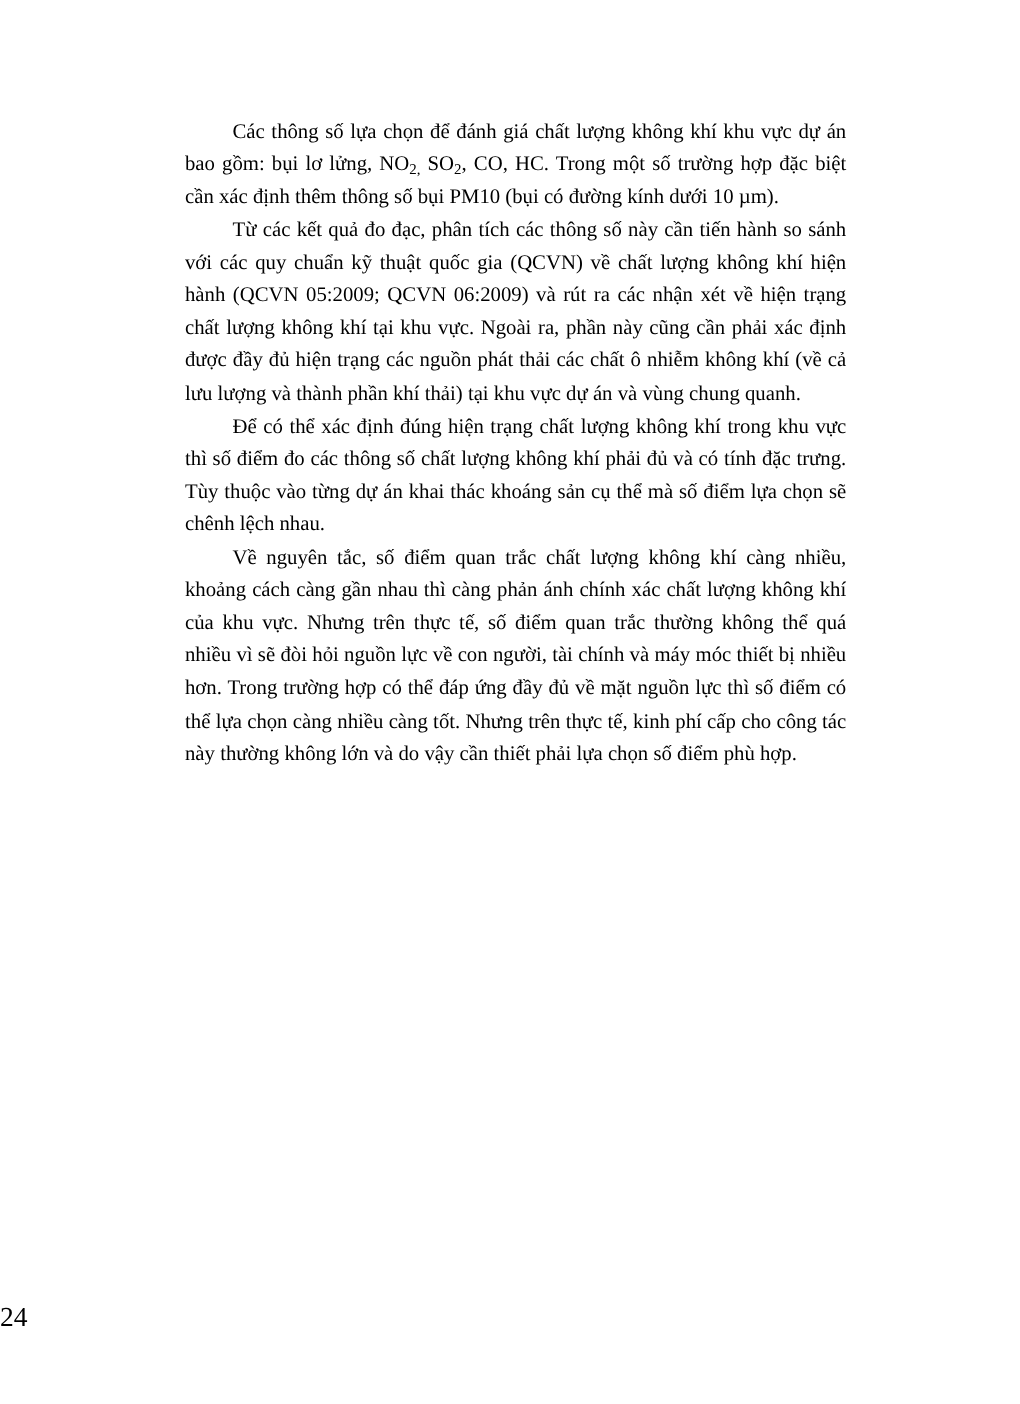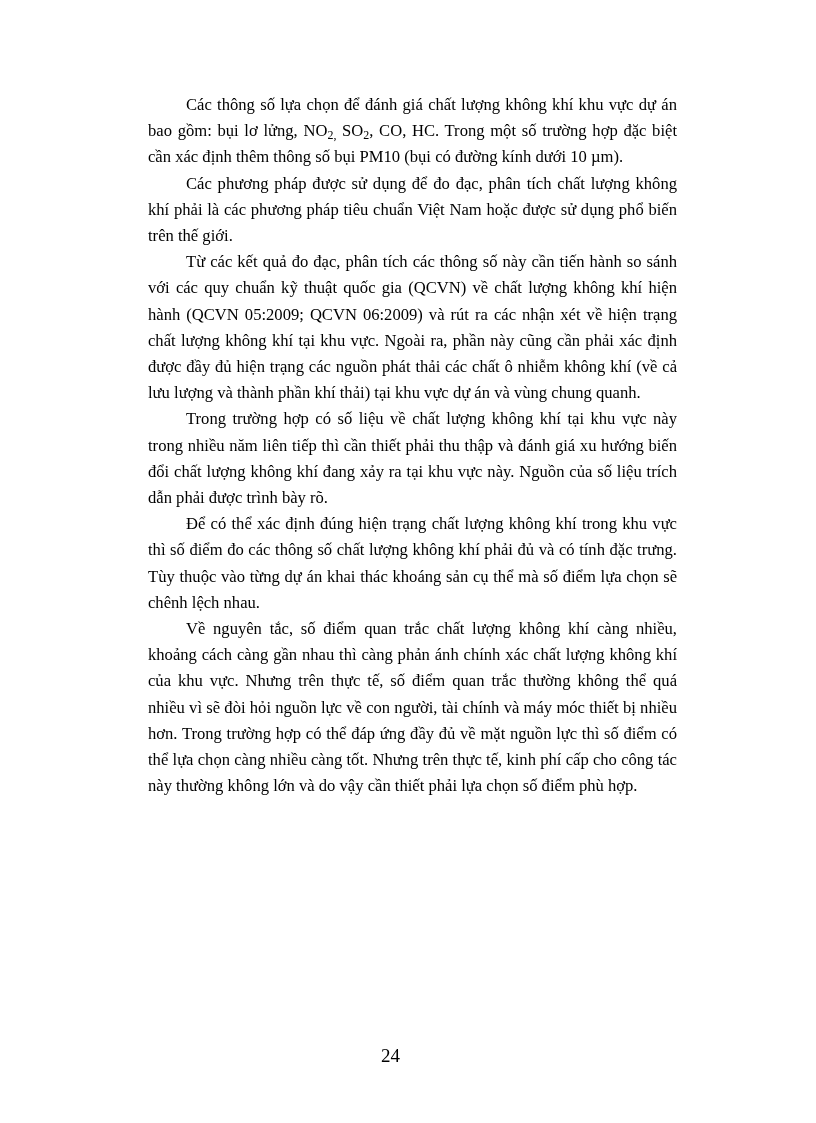--- a/index.html
+++ b/index.html
@@ -44,38 +44,36 @@
   sub {
     font-size: 0.72em;
     vertical-align: -0.28em;
     line-height: 0;
   }
   .page-number {
     position: absolute;
     left: 0;
     right: 0;
     bottom: 56px;
-    text-align: center;
-    font-size: 19px;
+    text-align: left;
+    font-size: 22px;
   }
 </style>
 </head>
 <body>
 
 <div class="page">
 
   <div class="body-text">
 
     <p>Các thông số lựa chọn để đánh giá chất lượng không khí khu vực dự án bao gồm: bụi lơ lửng, NO<sub>2,</sub> SO<sub>2</sub>, CO, HC. Trong một số trường hợp đặc biệt cần xác định thêm thông số bụi PM10 (bụi có đường kính dưới 10 µm).</p>
 
-    <p>Các phương pháp được sử dụng để đo đạc, phân tích chất lượng không khí phải là các phương pháp tiêu chuẩn Việt Nam hoặc được sử dụng phổ biến trên thế giới.</p>
 
     <p>Từ các kết quả đo đạc, phân tích các thông số này cần tiến hành so sánh với các quy chuẩn kỹ thuật quốc gia (QCVN) về chất lượng không khí hiện hành (QCVN 05:2009; QCVN 06:2009) và rút ra các nhận xét về hiện trạng chất lượng không khí tại khu vực. Ngoài ra, phần này cũng cần phải xác định được đầy đủ hiện trạng các nguồn phát thải các chất ô nhiễm không khí (về cả lưu lượng và thành phần khí thải) tại khu vực dự án và vùng chung quanh.</p>
 
-    <p>Trong trường hợp có số liệu về chất lượng không khí tại khu vực này trong nhiều năm liên tiếp thì cần thiết phải thu thập và đánh giá xu hướng biến đổi chất lượng không khí đang xảy ra tại khu vực này. Nguồn của số liệu trích dẫn phải được trình bày rõ.</p>
 
     <p>Để có thể xác định đúng hiện trạng chất lượng không khí trong khu vực thì số điểm đo các thông số chất lượng không khí phải đủ và có tính đặc trưng. Tùy thuộc vào từng dự án khai thác khoáng sản cụ thể mà số điểm lựa chọn sẽ chênh lệch nhau.</p>
 
     <p>Về nguyên tắc, số điểm quan trắc chất lượng không khí càng nhiều, khoảng cách càng gần nhau thì càng phản ánh chính xác chất lượng không khí của khu vực. Nhưng trên thực tế, số điểm quan trắc thường không thể quá nhiều vì sẽ đòi hỏi nguồn lực về con người, tài chính và máy móc thiết bị nhiều hơn. Trong trường hợp có thể đáp ứng đầy đủ về mặt nguồn lực thì số điểm có thể lựa chọn càng nhiều càng tốt. Nhưng trên thực tế, kinh phí cấp cho công tác này thường không lớn và do vậy cần thiết phải lựa chọn số điểm phù hợp.</p>
 
 
 
 
 
   </div>

